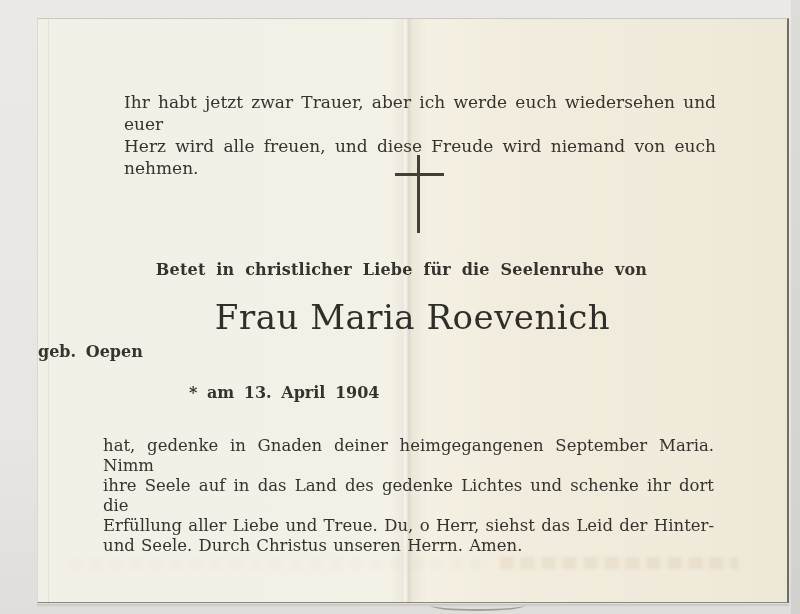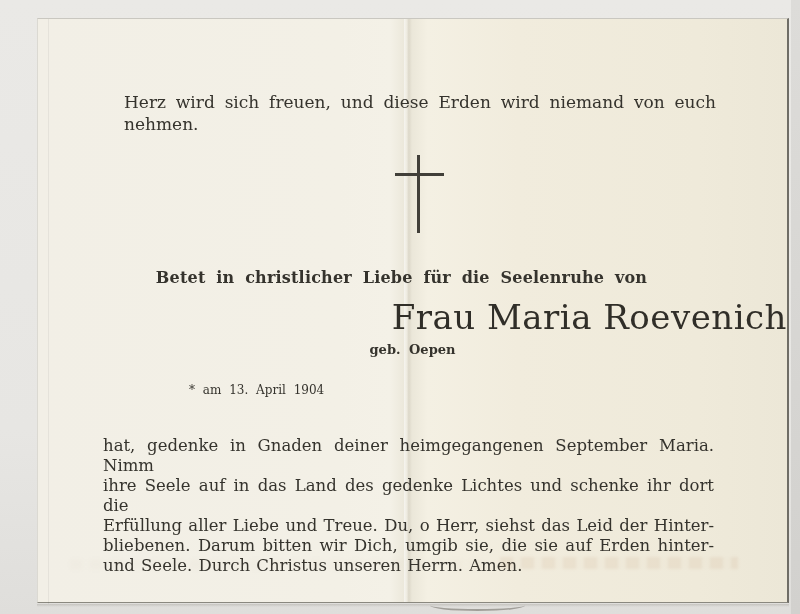--- a/index.html
+++ b/index.html
@@ -53,37 +53,37 @@
     width: 2.5px; height: 78px; background: #413f39;
   }
   .cross-h {
     position: absolute; left: 357px; top: 154px;
     width: 49px; height: 2.5px; background: #413f39;
   }
   .intro {
     position: absolute; left: 0; right: 22px; top: 241px;
     text-align: center;
     font-weight: bold; font-size: 16px;
-    word-spacing: 5px; letter-spacing: 0.2px; margin-top: 8px;
+    word-spacing: 5px; letter-spacing: 0.2px;
   }
   .name {
     position: absolute; left: 0; right: 0; top: 278px;
-    text-align: right;
+    text-align: center;
     font-size: 34px; letter-spacing: 0.5px;
     color: #302e28;
   }
   .maiden {
     position: absolute; left: 0; right: 0; top: 323px;
-    text-align: center;
-    font-weight: bold; font-size: 13px; word-spacing: 4px;
+    text-align: left;
+    font-weight: bold; font-size: 16px; word-spacing: 4px;
   }
   .dates { position: absolute; left: 0; top: 364px; width: 752px; height: 20px; }
   .date-birth {
     position: absolute; left: 151px;
-    font-weight: normal; font-size: 12px; word-spacing: 4px;
+    font-weight: bold; font-size: 16px; word-spacing: 4px;
   }
   .date-death {
     position: absolute; left: 416px;
     font-weight: bold; font-size: 16px; word-spacing: 4px;
   }
   .prayer {
     position: absolute; left: 65px; top: 417px; width: 611px;
     font-size: 16.5px; line-height: 20px;
     word-spacing: 1px;
   }
@@ -115,21 +115,22 @@
 
 <div class="stage">
 
   <div class="right-strip"></div>
 
   <div class="card">
     <div class="inner-left-line"></div>
     <div class="fold-line"></div>
 
     <div class="quote">
-      <div class="jline">Herz wird sich freuen, und diese Erden wird niemand von euch nehmen.</div>
+      <div class="jline">Ihr habt jetzt zwar Trauer, aber ich werde euch wiedersehen und euer</div>
+      <div class="jline">Herz wird alle freuen, und diese Freude wird niemand von euch nehmen.</div>
     </div>
 
     <div>
       <div class="cross-v"></div>
       <div class="cross-h"></div>
     </div>
 
     <div class="intro">Betet in christlicher Liebe für die Seelenruhe von</div>
 
     <div class="name">Frau Maria Roevenich</div>
@@ -137,21 +138,20 @@
     <div class="maiden">geb. Oepen</div>
 
     <div class="dates">
       <span class="date-birth">* am 13. April 1904</span>
     </div>
 
     <div class="prayer">
       <div class="jline">hat, gedenke in Gnaden deiner heimgegangenen September Maria. Nimm</div>
       <div class="jline">ihre Seele auf in das Land des gedenke Lichtes und schenke ihr dort die</div>
       <div class="jline">Erfüllung aller Liebe und Treue. Du, o Herr, siehst das Leid der Hinter-</div>
-      <div class="jline">bliebenen. Darum bitten wir Dich, umgib sie, die sie auf Erden hinter-</div>
       <div class="last">und Seele. Durch Christus unseren Herrn. Amen.</div>
     </div>
   </div>
 
   <div class="show-through-a"></div>
   <div class="show-through-b"></div>
   <div class="bottom-edge-shadow"></div>
   <div class="bottom-curve"></div>
 
 </div>

